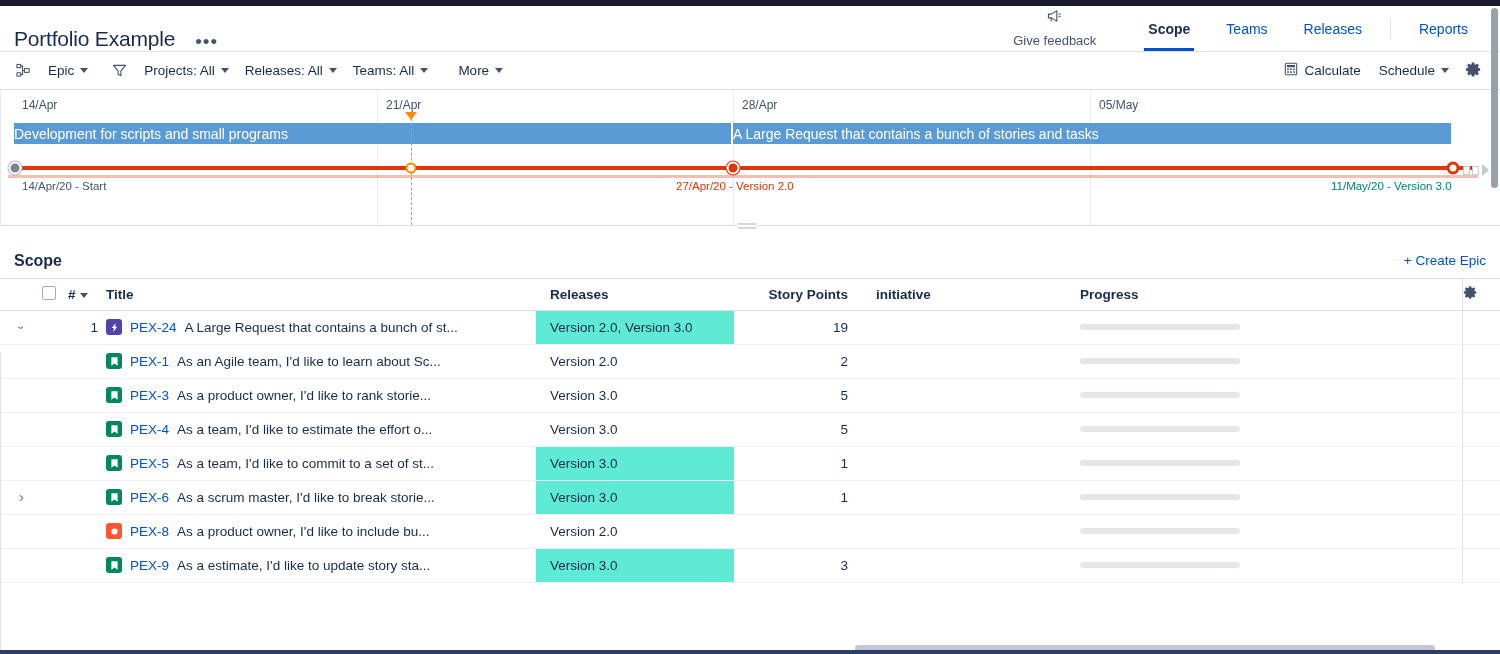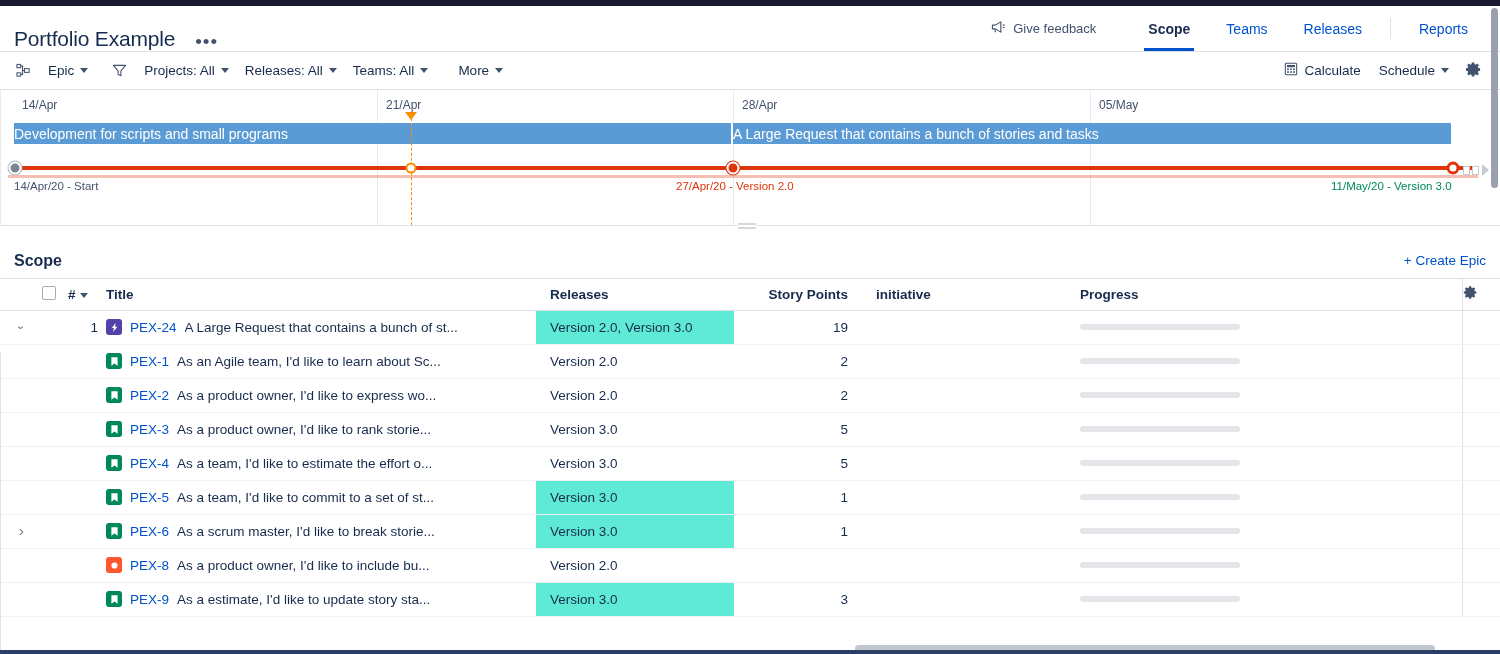--- a/index.html
+++ b/index.html
@@ -35,21 +35,21 @@
   .page-title { font-size: 21px; font-weight: 500; color: #172B4D; letter-spacing: -0.2px; }
   .more-dots {
     margin-left: 14px; font-size: 19px; color: #42526E; letter-spacing: 1px;
     line-height: 10px; cursor: pointer; padding: 4px 6px; border-radius: 3px;
   }
   .title-right {
     margin-left: auto; display: flex; align-items: center; height: 100%;
   }
   .feedback {
     display: flex; align-items: center; gap: 7px; font-size: 13px;
-    color: #42526E; cursor: pointer; margin-right: 34px;
+    color: #42526E; cursor: pointer; margin-right: 34px; flex-direction: column;
   }
   .tabs { display: flex; align-items: stretch; height: 100%; }
   .tab {
     display: flex; align-items: center; padding: 0 18px; font-size: 14px;
     color: #0052CC; cursor: pointer; position: relative; height: 100%;
   }
   .tab.active { color: #172B4D; font-weight: bold; }
   .tab.active:after {
     content: ""; position: absolute; left: 14px; right: 14px; bottom: 0;
     height: 3px; background: #0052CC;
@@ -383,21 +383,21 @@
     <div class="tl-marker" style="left:1453px;top:78px">
         <div class="dot-redhollow"></div>
       </div>
 
     <div class="tl-endmark" style="left:1463px">
       <div class="tl-sq"></div>
         <div class="tl-sq"></div>
         <div class="tl-arrow"></div>
     </div>
 
-    <div class="tl-mlabel" style="left:14px;color:#42526E">14/Apr/20 - Start</div>
+    <div class="tl-mlabel" style="left:22px;color:#42526E">14/Apr/20 - Start</div>
     <div class="tl-mlabel" style="left:676px;color:#DE350B">27/Apr/20 - Version 2.0</div>
     <div class="tl-mlabel" style="left:1331px;color:#00875A">11/May/20 - Version 3.0</div>
   </div>
 
   <div class="splitter">
     <div class="grip">
         <i></i>
         <i></i>
       </div>
   </div>
@@ -483,43 +483,20 @@
           <td class="c-chev"></td>
           <td class="c-chk"></td>
           <td class="c-num"></td>
           <td class="c-title indent-1">
             <div class="titlecell">
               <span class="ikon" style="background:#00875A">
                 <svg width="11" height="11" viewBox="0 0 12 12">
                   <path fill="#fff" d="M2.6 1.4h6.8v9.2L6 8.1l-3.4 2.5z"></path>
                 </svg>
               </span>
-              <span class="key">PEX-2</span>
-              <span class="summary">As a product owner, I'd like to express wo...</span>
-            </div>
-          </td>
-          <td class="c-rel">Version 2.0</td>
-          <td class="c-sp">2</td>
-          <td class="c-init"></td>
-          <td class="c-prog">
-            <div class="pbar"></div>
-          </td>
-          <td class="c-gear"></td>
-        </tr>
-        <tr>
-          <td class="c-chev"></td>
-          <td class="c-chk"></td>
-          <td class="c-num"></td>
-          <td class="c-title indent-1">
-            <div class="titlecell">
-              <span class="ikon" style="background:#00875A">
-                <svg width="11" height="11" viewBox="0 0 12 12">
-                  <path fill="#fff" d="M2.6 1.4h6.8v9.2L6 8.1l-3.4 2.5z"></path>
-                </svg>
-              </span>
               <span class="key">PEX-3</span>
               <span class="summary">As a product owner, I'd like to rank storie...</span>
             </div>
           </td>
           <td class="c-rel">Version 3.0</td>
           <td class="c-sp">5</td>
           <td class="c-init"></td>
           <td class="c-prog">
             <div class="pbar"></div>
           </td>

